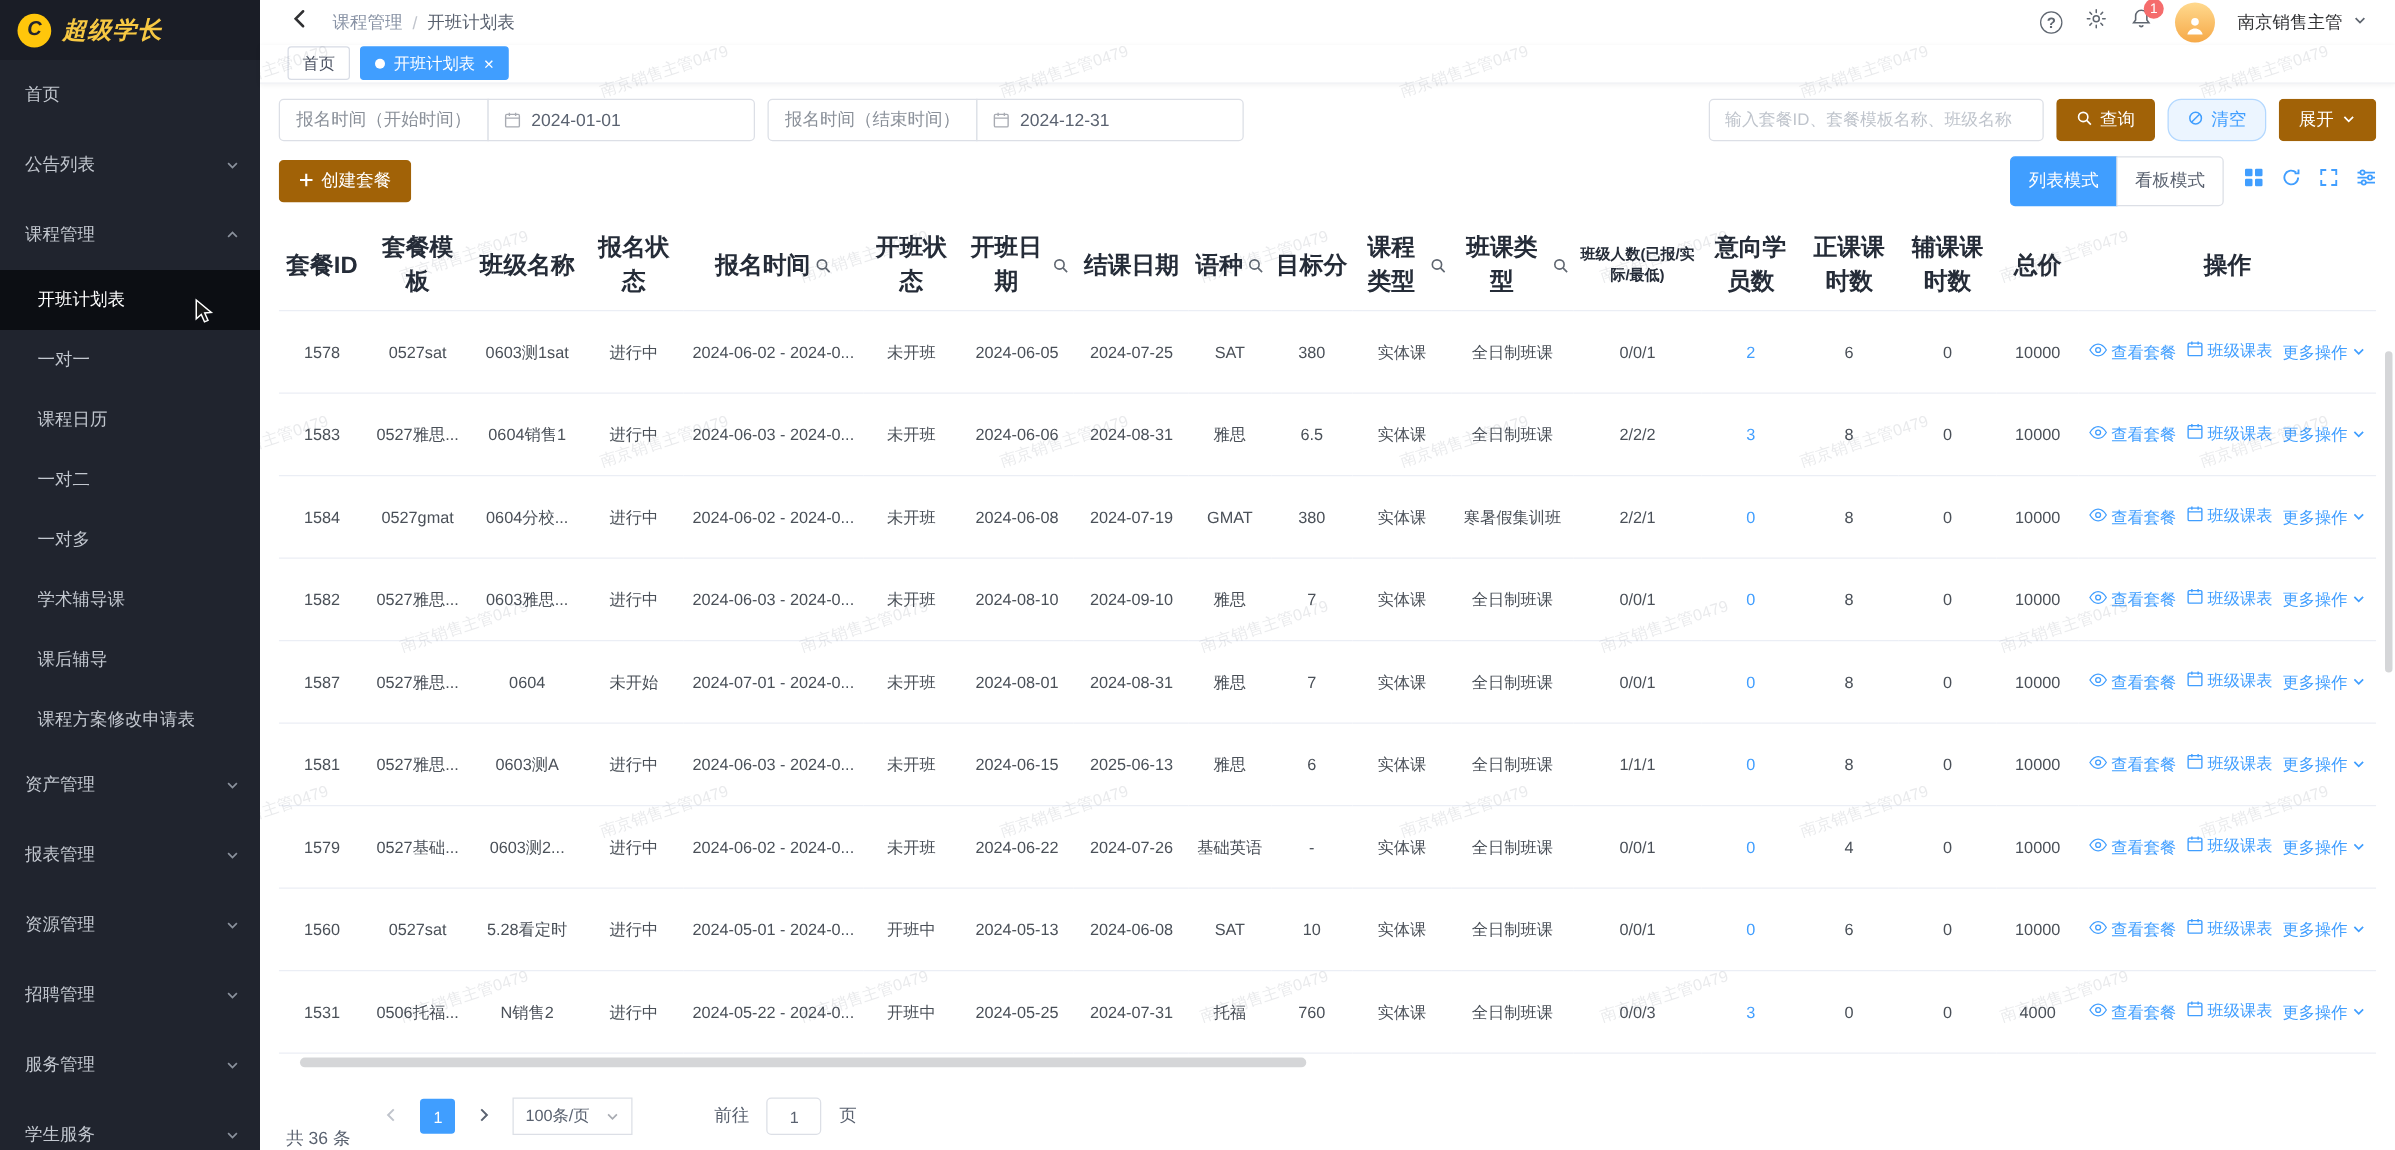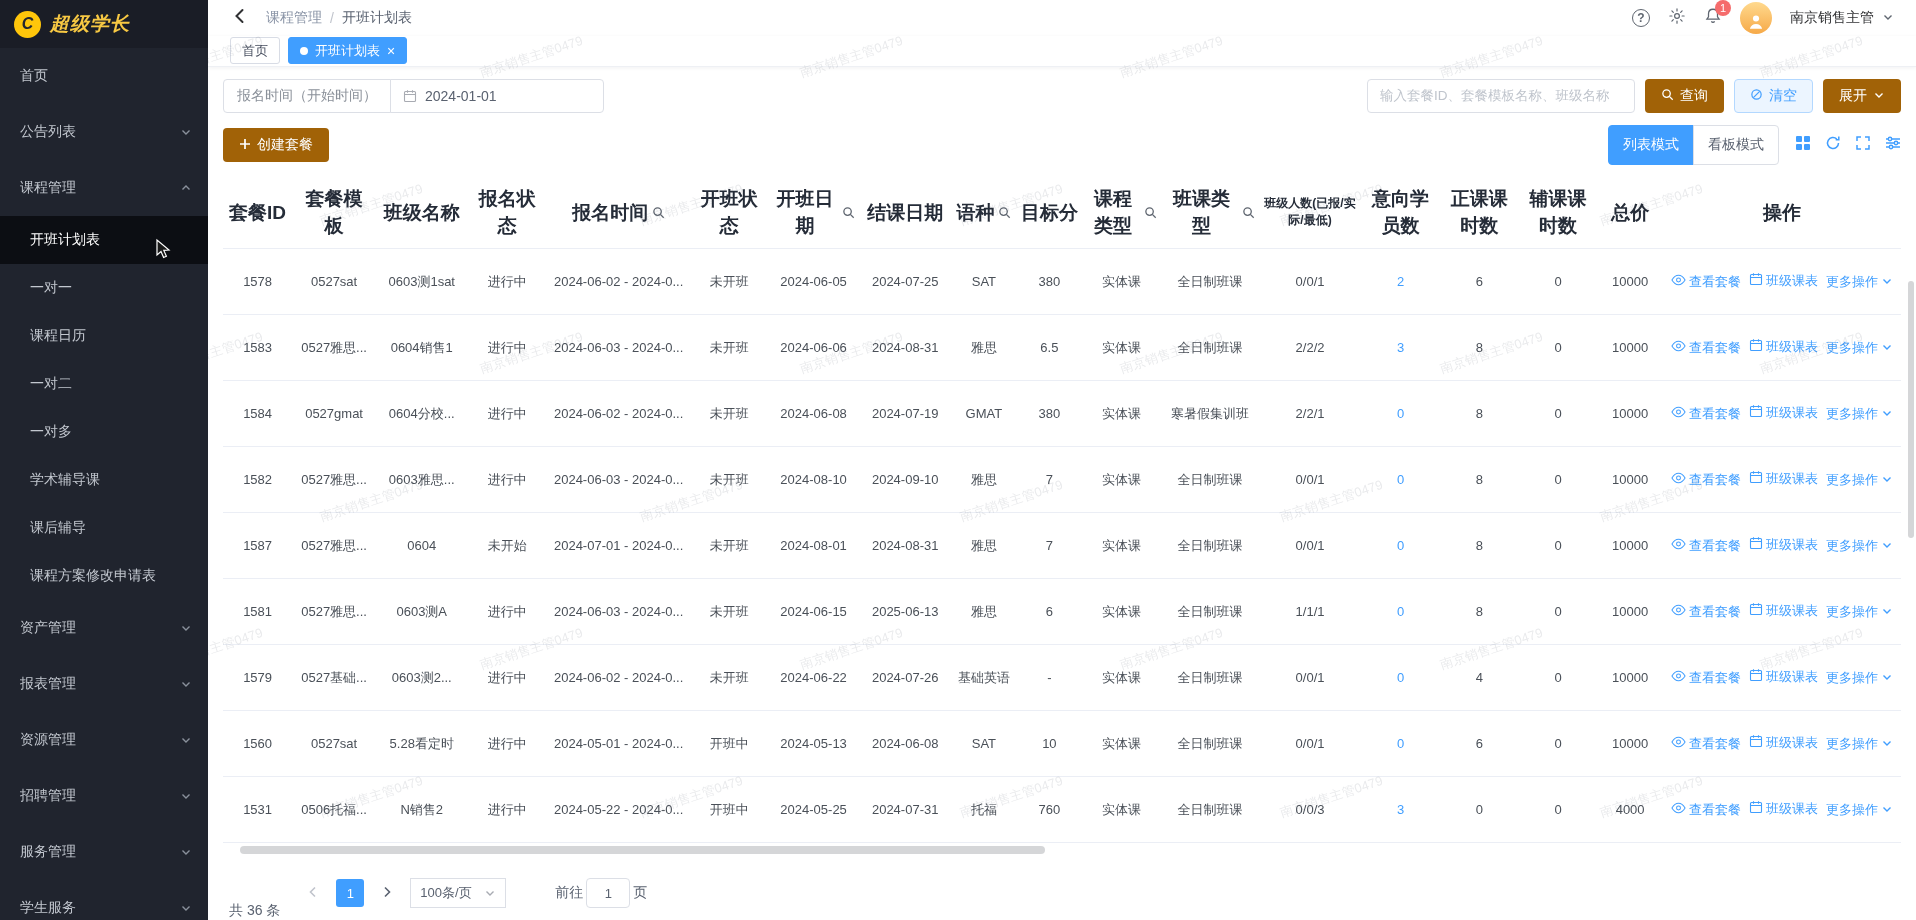--- a/index.html
+++ b/index.html
@@ -60,21 +60,21 @@
   .date-input { height:34px; display:flex; align-items:center; gap:8px; padding:0 12px; border:1px solid #dcdfe6;
     border-radius:0 4px 4px 0; margin-left:-1px; width:214px; color:#5a6270; font-size:14px; cursor:pointer; background:#fff; }
   .di-icon { color:#a8abb2; display:flex; }
   .filter-right { margin-left:auto; display:flex; align-items:center; gap:10px; }
   .search-input { width:268px; height:34px; border:1px solid #dcdfe6; border-radius:4px; padding:0 12px;
     font-size:13.5px; color:#606266; outline:none; font-family:inherit; }
   .search-input::placeholder { color:#bfc4cc; }
   .btn { height:34px; padding:0 15px; border-radius:4px; font-size:14px; display:inline-flex; align-items:center;
     gap:6px; cursor:pointer; border:1px solid transparent; font-family:inherit; white-space:nowrap; }
   .btn-primary { background:#a16207; color:#fff; }
-  .btn-plain { background:#ecf5ff; color:#409eff; border-color:#b3d8ff; }
+  .btn-plain { background:#ecf5ff; color:#409eff; border-color:#b3d8ff;border-radius:11px; }
 
   
   .action-row { display:flex; align-items:center; margin-top:12px; }
   .action-right { margin-left:auto; display:flex; align-items:center; gap:16px; }
   .mode-group { display:flex; }
   .mode-btn { height:40px; padding:0 14px; font-size:14px; display:inline-flex; align-items:center; cursor:pointer; }
   .mode-btn.active { background:#409eff; color:#fff; border:1px solid #409eff; border-radius:4px 0 0 4px; }
   .mode-btn.plain { background:#fff; color:#5a6270; border:1px solid #dcdfe6; border-radius:0 4px 4px 0; margin-left:-1px; }
   .tool-icons { display:flex; align-items:center; gap:14px; }
   .tool-icon { color:#409eff; display:flex; cursor:pointer; }
@@ -102,21 +102,21 @@
   
   .pager { display:flex; align-items:center; gap:9px; padding:12px 6px 0 6px; font-size:14px; color:#5a6270; }
   .pg-total { margin-right:10px;margin-top:36px; }
   .pg-arrow { width:28px; height:28px; display:flex; align-items:center; justify-content:center; cursor:pointer; }
   .pg-arrow.disabled { color:#c0c4cc; }
   .pg-arrow.enabled { color:#5a6270; }
   .pg-num { min-width:28px; height:28px; background:#409eff; color:#fff; border-radius:3px;
     display:flex; align-items:center; justify-content:center; font-size:13px; cursor:pointer; }
   .pg-size { width:96px; height:30px; border:1px solid #dcdfe6; border-radius:0; display:flex; align-items:center;
     justify-content:space-between; padding:0 9px; font-size:13px; color:#5a6270; cursor:pointer; background:#fff; }
-  .pg-goto { display:flex; align-items:center; gap:3px; margin-left:40px; }
+  .pg-goto { display:flex; align-items:center; gap:14px; margin-left:56px; }
   .goto-input { width:44px; height:30px; border:1px solid #dcdfe6; border-radius:4px; text-align:center;
     font-size:13px; color:#5a6270; outline:none; font-family:inherit; }
 
   
   .watermarks { position:absolute; inset:0; overflow:hidden; pointer-events:none; z-index:45; }
   .wm { position:absolute; color:rgba(70,80,100,.12); font-size:13px; transform:rotate(-18deg); white-space:nowrap; }
 
   .cursor { position:absolute; left:152px; top:238px; z-index:200; pointer-events:none; }
 </style>
 </head>
@@ -282,20 +282,32 @@
       <div class="date-group">
         <span class="date-label">报名时间（开始时间）</span>
         <span class="date-input">
           <span class="di-icon">
               <svg width="14" height="14" viewBox="0 0 14 14" fill="none" stroke="currentColor" stroke-width="1.1">
                 <rect x="1.5" y="2.5" width="11" height="10" rx="1"></rect>
                 <path d="M1.5 5.5h11M4.5 1.2v2.6M9.5 1.2v2.6"></path>
               </svg>
             </span>
           <span>2024-01-01</span>
+        </span>
+      </div>
+      <div class="date-group">
+        <span class="date-label">报名时间（结束时间）</span>
+        <span class="date-input">
+          <span class="di-icon">
+              <svg width="14" height="14" viewBox="0 0 14 14" fill="none" stroke="currentColor" stroke-width="1.1">
+                <rect x="1.5" y="2.5" width="11" height="10" rx="1"></rect>
+                <path d="M1.5 5.5h11M4.5 1.2v2.6M9.5 1.2v2.6"></path>
+              </svg>
+            </span>
+          <span>2024-12-31</span>
         </span>
       </div>
       <div class="filter-right">
         <input class="search-input" placeholder="输入套餐ID、套餐模板名称、班级名称" style="">
         <button class="btn btn-primary">
           <span><svg width="13" height="13" viewBox="0 0 14 14" fill="none" stroke="currentColor" stroke-width="1.4">
                 <circle cx="6" cy="6" r="4"></circle>
                 <path d="M9 9l3.6 3.6"></path>
               </svg></span>
           <span>查询</span>

